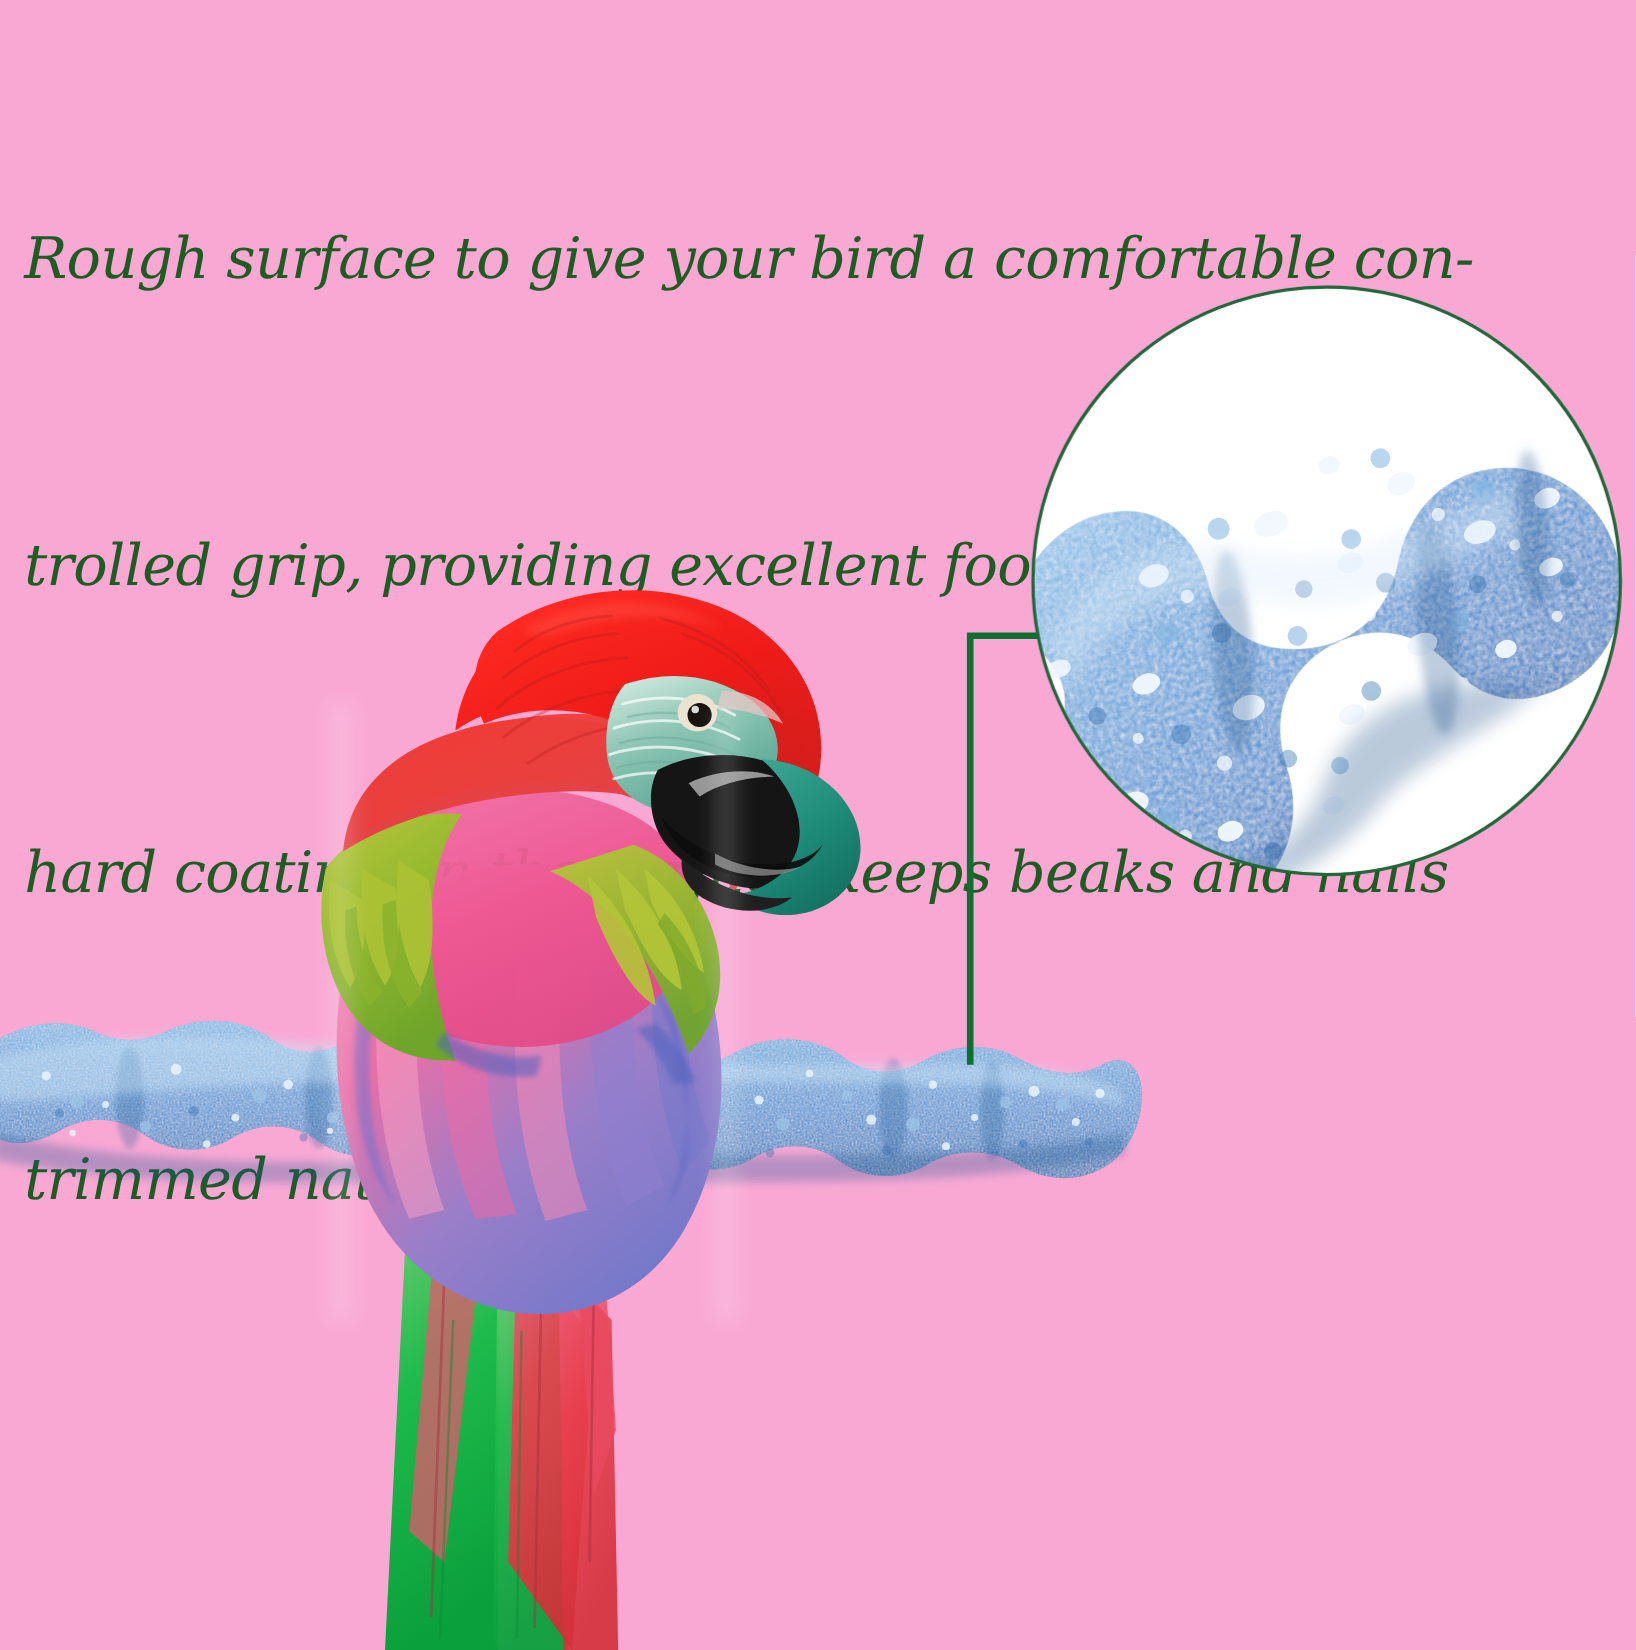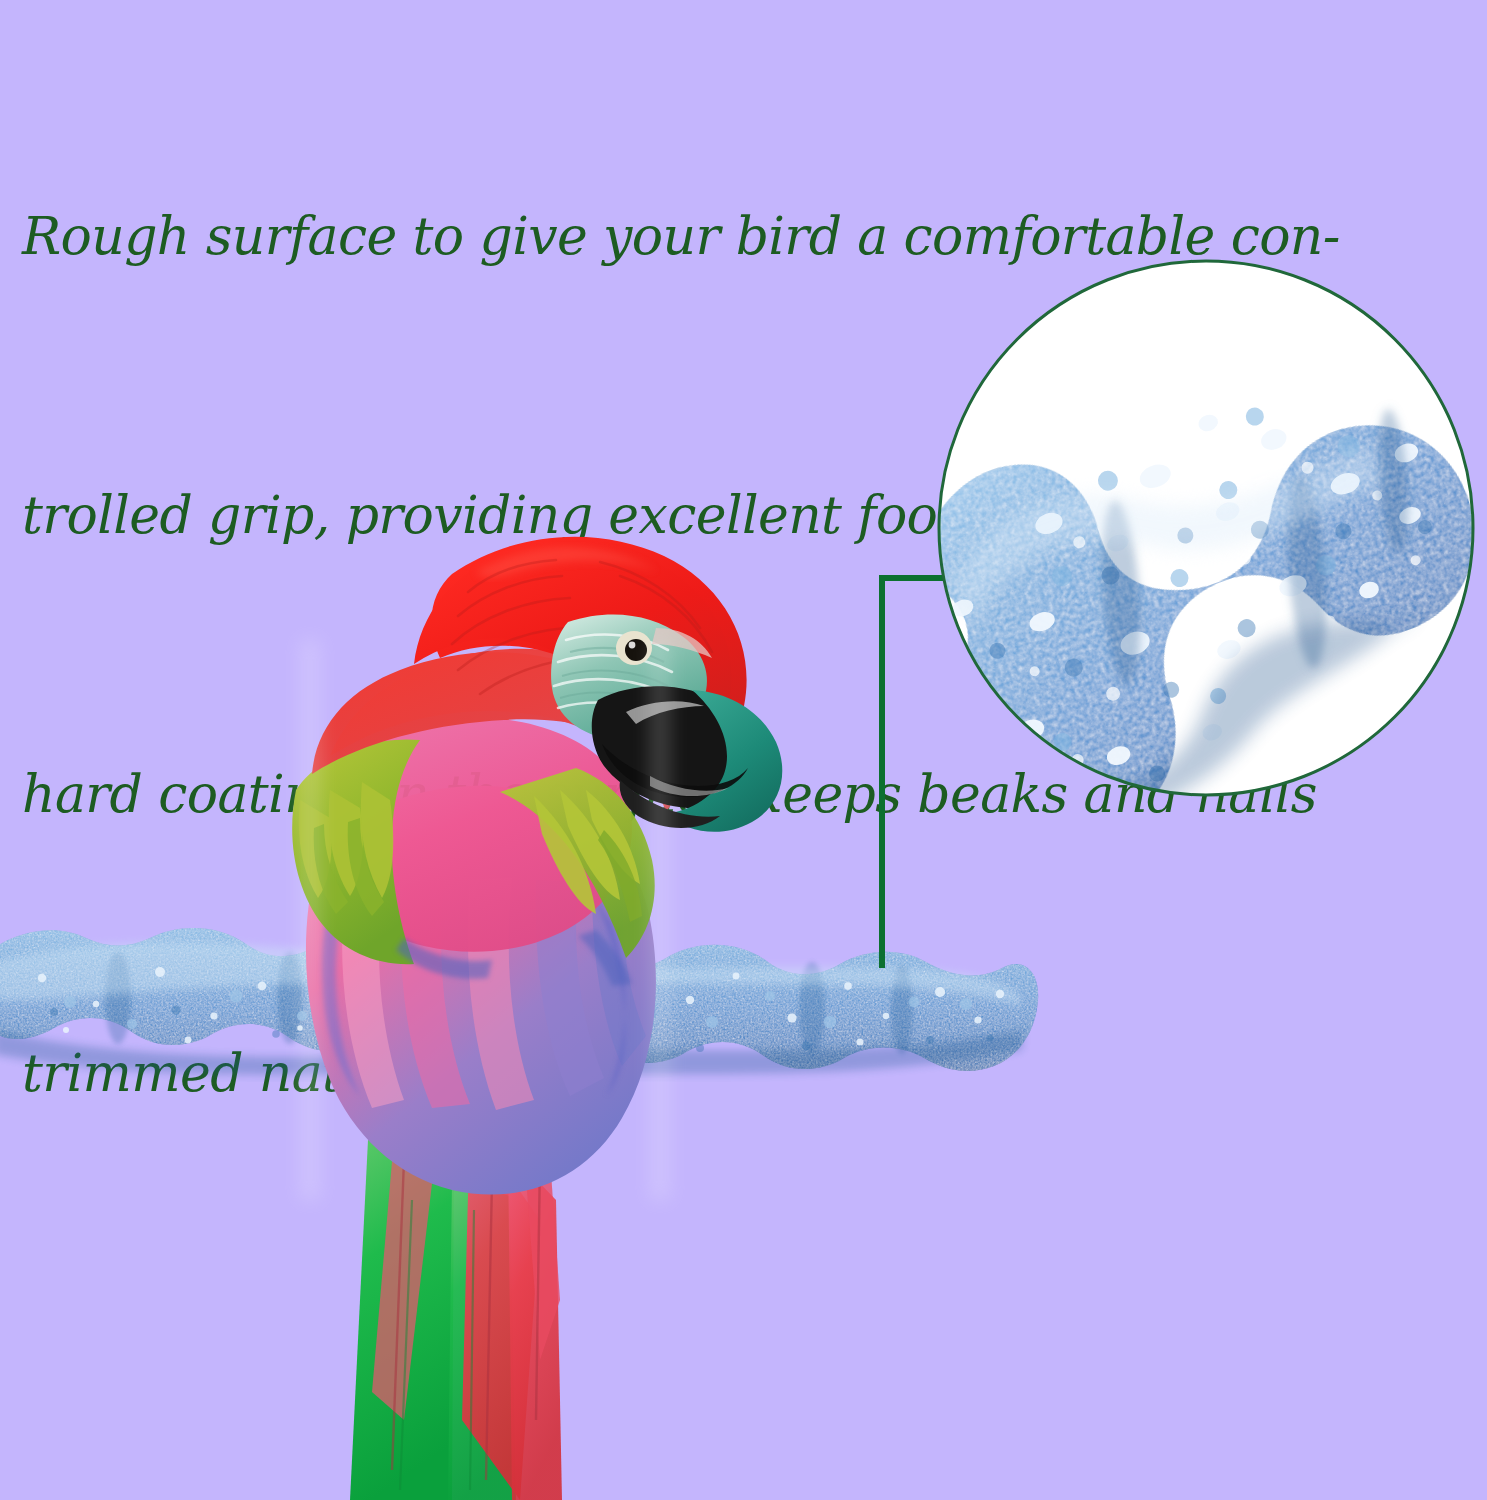--- a/index.html
+++ b/index.html
@@ -2,21 +2,21 @@
 <html><head>
 <meta charset="utf-8">
 <style>
   * { margin:0; padding:0; box-sizing:border-box; }
   html,body{ background:#ffffff; }
   body{
     width:1487px; height:1500px;
     font-family:"DejaVu Sans", sans-serif;
     overflow:hidden; position:relative;
   }
-  #stage{ position:absolute; inset:0; background:#c4b5fd; overflow:hidden; }
+  #stage{ position:absolute; inset:0; background:#f9a8d4; overflow:hidden; }
 
   
   #caption{
     position:absolute; left:22px; top:4px; width:1460px;
     font-family:"DejaVu Serif", serif;
     font-style:italic;
     font-size:52px;
     line-height:93px;
     letter-spacing:-0.6px;
     white-space:pre-wrap;

